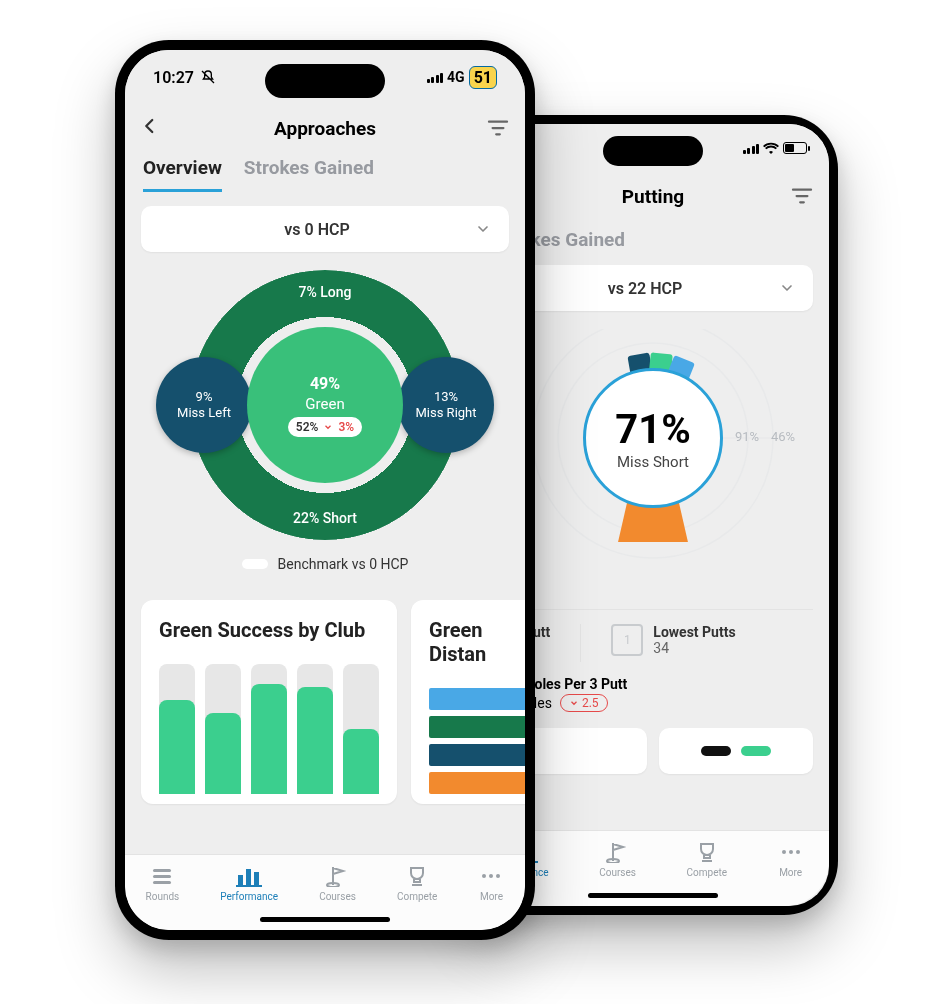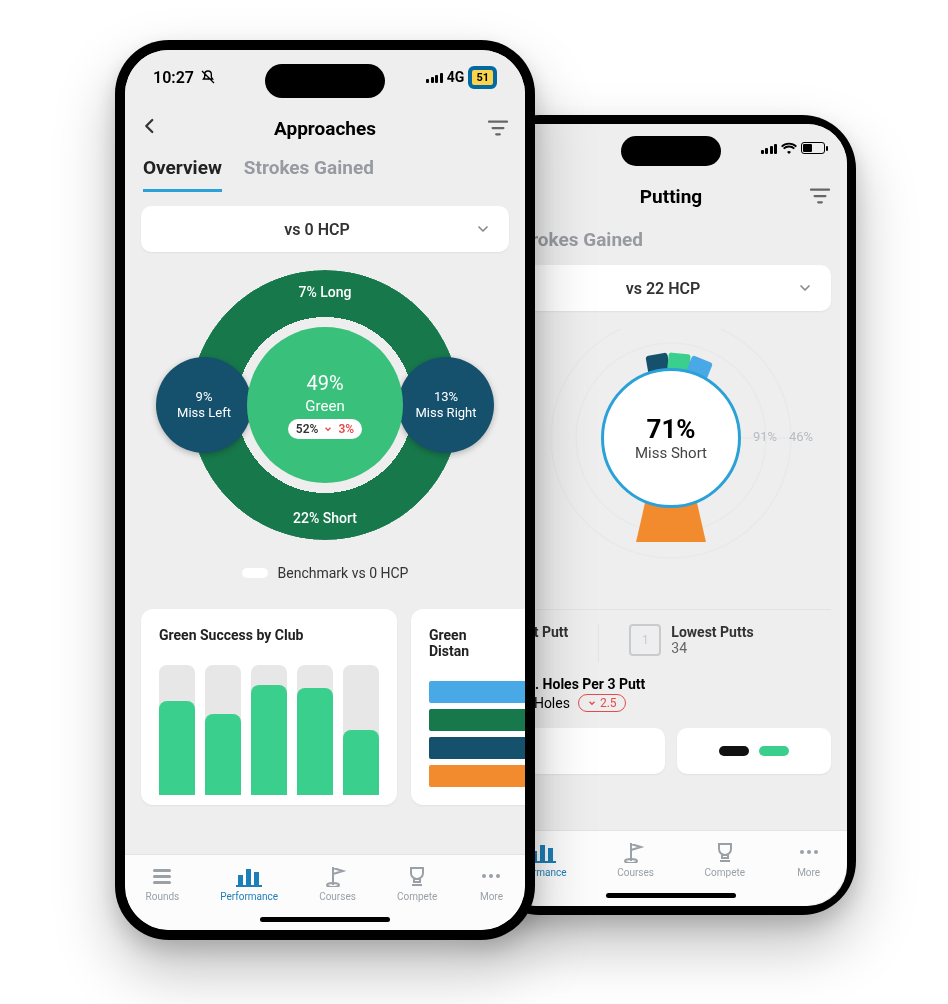--- a/index.html
+++ b/index.html
@@ -47,21 +47,21 @@
     align-items: center;
     justify-content: space-between;
     padding: 0 28px 0 28px;
     font-size: 16px;
     font-weight: 600;
     background: #eeeeee;
   }
   .status-left { display:flex; align-items:center; gap:6px; }
   .status-right { display:flex; align-items:center; gap:4px; font-size:14px; }
   .battery-pill {
-    border: 4px solid #0369a1; border-radius:6px; padding:1px 4px; font-size:11px; font-weight:700;
+    border: 1px solid #0369a1; border-radius:6px; padding:1px 4px; font-size:16px; font-weight:700;
     background:#f9d44c;
   }
   .sig-bars { display:flex; align-items:flex-end; gap:1.5px; height:12px; }
   .sig-bars span { width:3px; background:#000; border-radius:1px; }
   .sig-bars span:nth-child(1){height:4px}
   .sig-bars span:nth-child(2){height:6px}
   .sig-bars span:nth-child(3){height:8px}
   .sig-bars span:nth-child(4){height:10px}
   .batt-out { width:24px; height:12px; border:1.5px solid #000; border-radius:3px; position:relative; }
   .batt-out:after{content:"";position:absolute;right:-4px;top:3px;width:2.5px;height:5px;background:#000;border-radius:1px;}
@@ -92,21 +92,20 @@
     height:46px; display:flex; align-items:center; justify-content:space-between;
     padding: 0 18px; font-size:16px; font-weight:600; color:#333;
     box-shadow: 0 1px 2px rgba(0,0,0,.06);
   }
   .chev { width:16px; height:16px; }
   
   .dial-wrap {
     margin: 14px 16px 0 16px;
     display:flex; flex-direction:column; align-items:center;
     padding-bottom: 14px;
-    gap: 9px;
   }
   .dial { position:relative; width:270px; height:270px; margin-top:4px;}
   .ring-outer {
     position:absolute; inset:0; border-radius:50%;
     background: radial-gradient(circle, transparent 0 88px, #17794b 88px 135px, transparent 135px);
   }
   .ring-center {
     position:absolute; left:50%; top:50%; width:156px; height:156px; transform:translate(-50%,-50%);
     background:#39c07a; border-radius:50%;
     display:flex; flex-direction:column; align-items:center; justify-content:center; gap:4px;
@@ -131,21 +130,21 @@
   .side-bubble.left { left:-34px; }
   .side-bubble.right { right:-34px; }
   .benchmark { margin-top:16px; display:flex; align-items:center; gap:10px; font-size:14px; color:#333; }
   .bench-chip { width:26px; height:10px; background:#fff; border-radius:6px; }
   
   .cards-row { margin: 14px 0 0 16px; display:flex; gap:14px; }
   .card {
     background:#fff; border-radius:12px; padding:18px 18px 10px 18px;
     box-shadow: 0 1px 2px rgba(0,0,0,.06);
   }
-  .card h3 { font-size:14px; font-weight:700; color:#222; margin-bottom:22px; }
+  .card h3 { font-size:20px; font-weight:700; color:#222; margin-bottom:22px; }
   .bar-chart {
     display:flex; align-items:flex-end; gap:10px; height:130px;
   }
   .bar-slot { width:36px; height:100%; background:#e7e7e7; border-radius:8px 8px 0 0; position:relative; }
   .bar-green { position:absolute; bottom:0; left:0; right:0; background:#3bcf8e; border-radius:8px 8px 0 0; }
   .strip-stack { display:flex; flex-direction:column; gap:6px; width:110px; }
   .strip { height:22px; border-radius:2px; }
   
   .tabbar {
     position:absolute; left:0; right:0; bottom:0; height:76px; background:#fcfcfc;
@@ -160,21 +159,21 @@
 
   
   .gauge-wrap { margin: 18px 16px 0 16px; padding-bottom:14px;}
   .gauge { position:relative; width:300px; height:260px; margin:0 auto; }
   .tick-lbl { position:absolute; font-size:13px; color:#b7bbc0; }
   .gauge-center {
     position:absolute; left:50%; top:42%; transform:translate(-50%,-50%);
     width:140px; height:140px; border-radius:50%; background:#fff; border:3px solid #2aa1d8;
     display:flex; flex-direction:column; align-items:center; justify-content:center;
   }
-  .gauge-center .big { font-size:26px; font-weight:700; }
+  .gauge-center .big { font-size:40px; font-weight:700; }
   .gauge-center .sub { font-size:15px; color:#444; }
   .arc { position:absolute; left:50%; top:42%; transform-origin: 0 0; }
   .arc span { position:absolute; left:-11px; top:-85px; width:22px; height:22px; border-radius:3px; }
   .wedge {
     position:absolute; left:50%; top:42%; transform-origin: top center; transform: translateX(-50%);
     width:70px; height:104px;
     clip-path: polygon(34% 0, 66% 0, 100% 100%, 0 100%);
   }
   .stats-row {
     margin: 6px 16px 0 16px; display:flex; align-items:flex-start; gap:30px;
@@ -188,21 +187,21 @@
   .stat2 { margin: 14px 16px 0 16px; font-size:14px; }
   .stat2 .lbl { font-weight:700; }
   .stat2 .row { display:flex; align-items:center; gap:8px; margin-top:2px;}
   .red-pill { border:1.5px solid #e64a4a; color:#e64a4a; border-radius:12px; padding:1px 8px; font-size:12px; display:flex;align-items:center;gap:3px;}
   .mini-cards { margin:16px 16px 0 16px; display:flex; gap:12px;}
   .mini-cards .mc { background:#fff; border-radius:10px; height:46px; flex:1; box-shadow:0 1px 2px rgba(0,0,0,.06); display:flex;align-items:center;justify-content:center; gap:10px;}
   .dash { width:30px; height:10px; border-radius:6px; }
 
   
   .phone.back {
-    top: 115px; left: 486px; width: 370px; height: 800px;
+    top: 115px; left: 468px; width: 370px; height: 800px;
   }
   .phone.front {
     top: 40px; left: 115px; width: 420px; height: 900px;
     z-index: 5;
   }
   .phone.back .island { width:100px; height:30px; top:12px;}
   .phone.back .status-bar { height:48px; padding:0 22px;}
   .phone.back .screen{inset:9px; border-radius:40px;}
 </style>
 </head>
@@ -416,21 +415,21 @@
           <div class="side-bubble left">
             <div>9%</div>
             <div>Miss Left</div>
           </div>
           <div class="side-bubble right">
             <div>13%</div>
             <div>Miss Right</div>
           </div>
 
           <div class="ring-center">
-            <div style="font-size:20px;font-weight:400">49%</div>
+            <div style="font-size:16px;font-weight:700">49%</div>
             <div style="font-size:15px;margin-top:-2px">Green</div>
             <div class="pill">
               <span>52%</span>
               <svg width="10" height="10" viewBox="0 0 24 24" class="arrow-down">
                   <path d="M6 9l6 6 6-6" fill="none" stroke="#e64a4a" stroke-width="3"></path>
                 </svg>
               <span style="color:#e64a4a">3%</span>
             </div>
           </div>
         </div>

